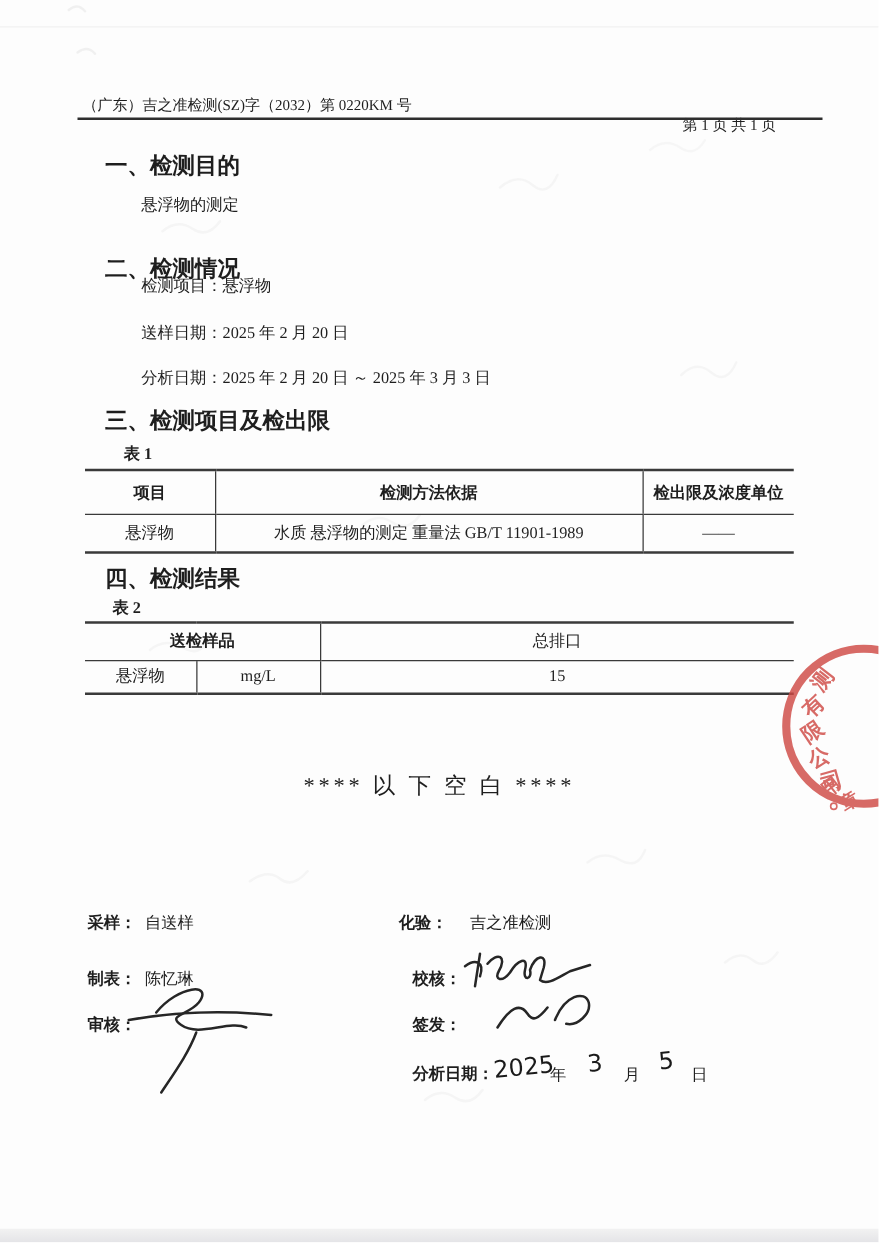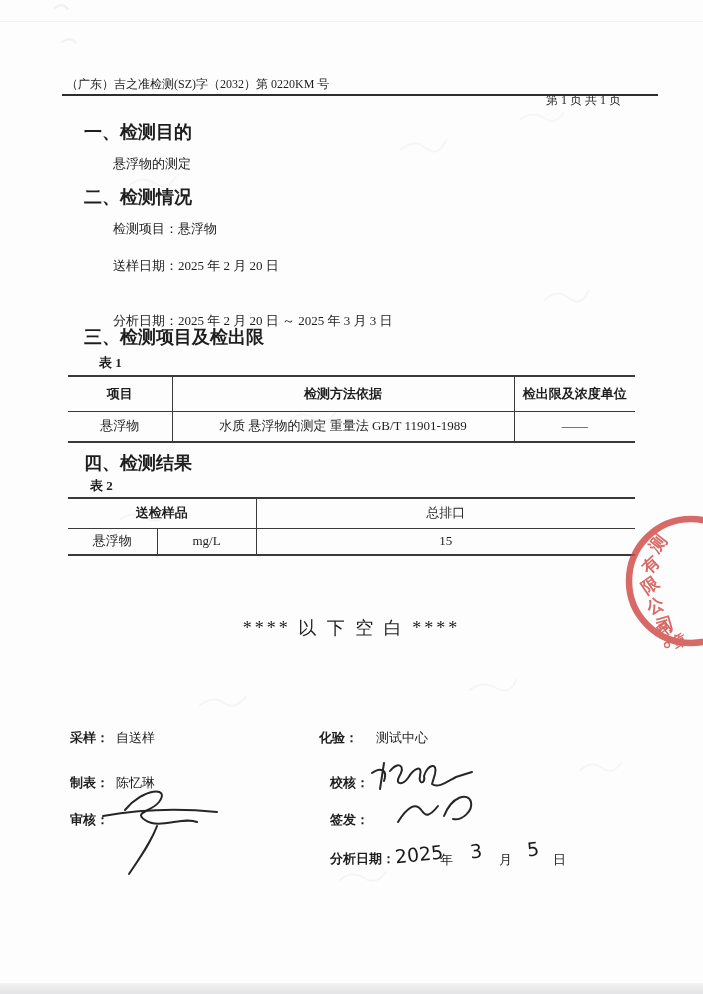--- a/index.html
+++ b/index.html
@@ -44,24 +44,24 @@
   <div class="abs" style="left:0;top:21px;width:703px;height:1px;background:rgba(0,0,0,.05);"></div>
   <div class="abs" style="left:0;top:983px;width:703px;height:11px;background:linear-gradient(#f2f2f2,#e4e4e7);"></div>
 
   <div class="abs fs12" style="left:66px;top:77px;">（广东）吉之准检测(SZ)字（2032）第 0220KM 号</div>
   <div class="abs fs12" style="left:546px;top:77px;margin-top:16px;">第 1 页 共 1 页</div>
   <div class="rule" style="left:62px;top:94px;width:596px;height:2px;"></div>
 
   <div class="abs fs14 b" style="left:84px;top:121px;">一、检测目的</div>
   <div class="abs fs13" style="left:113px;top:156px;">悬浮物的测定</div>
 
-  <div class="abs fs14 b" style="left:84px;top:186px;">二、检测情况</div>
+  <div class="abs fs14 b" style="left:84px;top:204px;">二、检测情况</div>
   <div class="abs fs13" style="left:113px;top:221px;">检测项目：悬浮物</div>
   <div class="abs fs13" style="left:113px;top:258px;">送样日期：2025 年 2 月 20 日</div>
-  <div class="abs fs13" style="left:113px;top:294px;margin-top:19px;">分析日期：2025 年 2 月 20 日 ～ 2025 年 3 月 3 日</div>
+  <div class="abs fs13" style="left:113px;top:294px;">分析日期：2025 年 2 月 20 日 ～ 2025 年 3 月 3 日</div>
 
   <div class="abs fs14 b" style="left:84px;top:327px;font-family:Liberation Mono, monospace;">三、检测项目及检出限</div>
   <div class="abs fs13 b" style="left:99px;top:355px;">表 1</div>
   <table class="abs" style="left:68px;top:375px;width:567px;">
     <colgroup>
         <col style="width:104px">
         <col style="width:342px">
         <col style="width:121px">
       </colgroup>
     <tbody>
@@ -97,21 +97,21 @@
       <td class="t-bot v-sep">15</td>
     </tr>
   </tbody>
     </table>
 
   <div class="abs fs14 blank-note" style="left:0;top:617px;width:703px;text-align:center;">**** 以 下 空 白 ****</div>
 
   <span class="abs fs13 b" style="left:70px;top:730px;">采样：</span>
   <span class="abs fs13" style="left:116px;top:730px;">自送样</span>
   <span class="abs fs13 b" style="left:319px;top:730px;">化验：</span>
-  <span class="abs fs13" style="left:376px;top:730px;">测试中心</span>
+  <span class="abs fs13" style="left:376px;top:730px;">吉之准检测</span>
 
   <span class="abs fs13 b" style="left:70px;top:775px;">制表：</span>
   <span class="abs fs13" style="left:116px;top:775px;">陈忆琳</span>
   <span class="abs fs13 b" style="left:330px;top:775px;">校核：</span>
   <svg class="sig abs" style="left:368px;top:751px;" width="115" height="52" viewBox="0 0 115 52">
     <path d="M12 38 L16 12 M4 22 C12 16 20 18 16 30"></path>
     <path d="M22 20 C30 10 38 14 31 26 C27 33 34 35 40 27 C46 17 55 13 52 25 C50 34 58 33 56 25 C60 13 70 11 67 23 L64 33 C70 38 80 30 88 26 L104 21"></path>
   </svg>
 
   <span class="abs fs13 b" style="left:70px;top:812px;">审核：</span>

